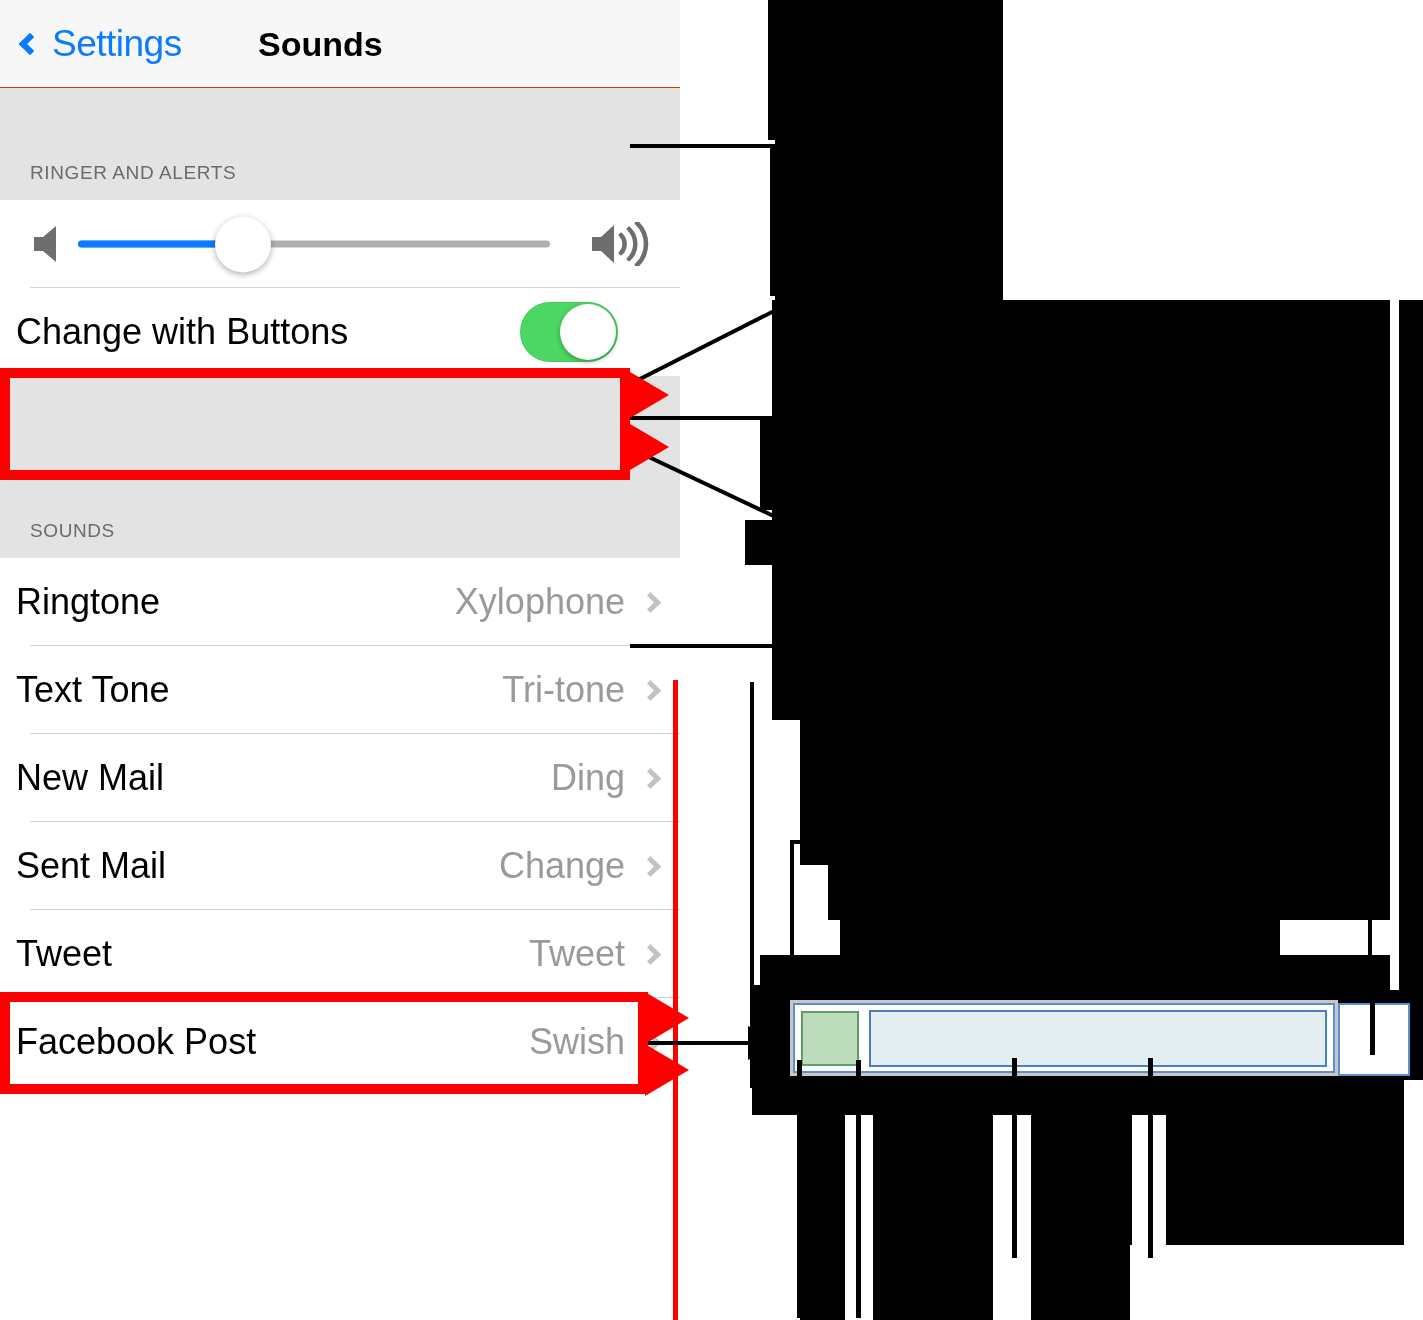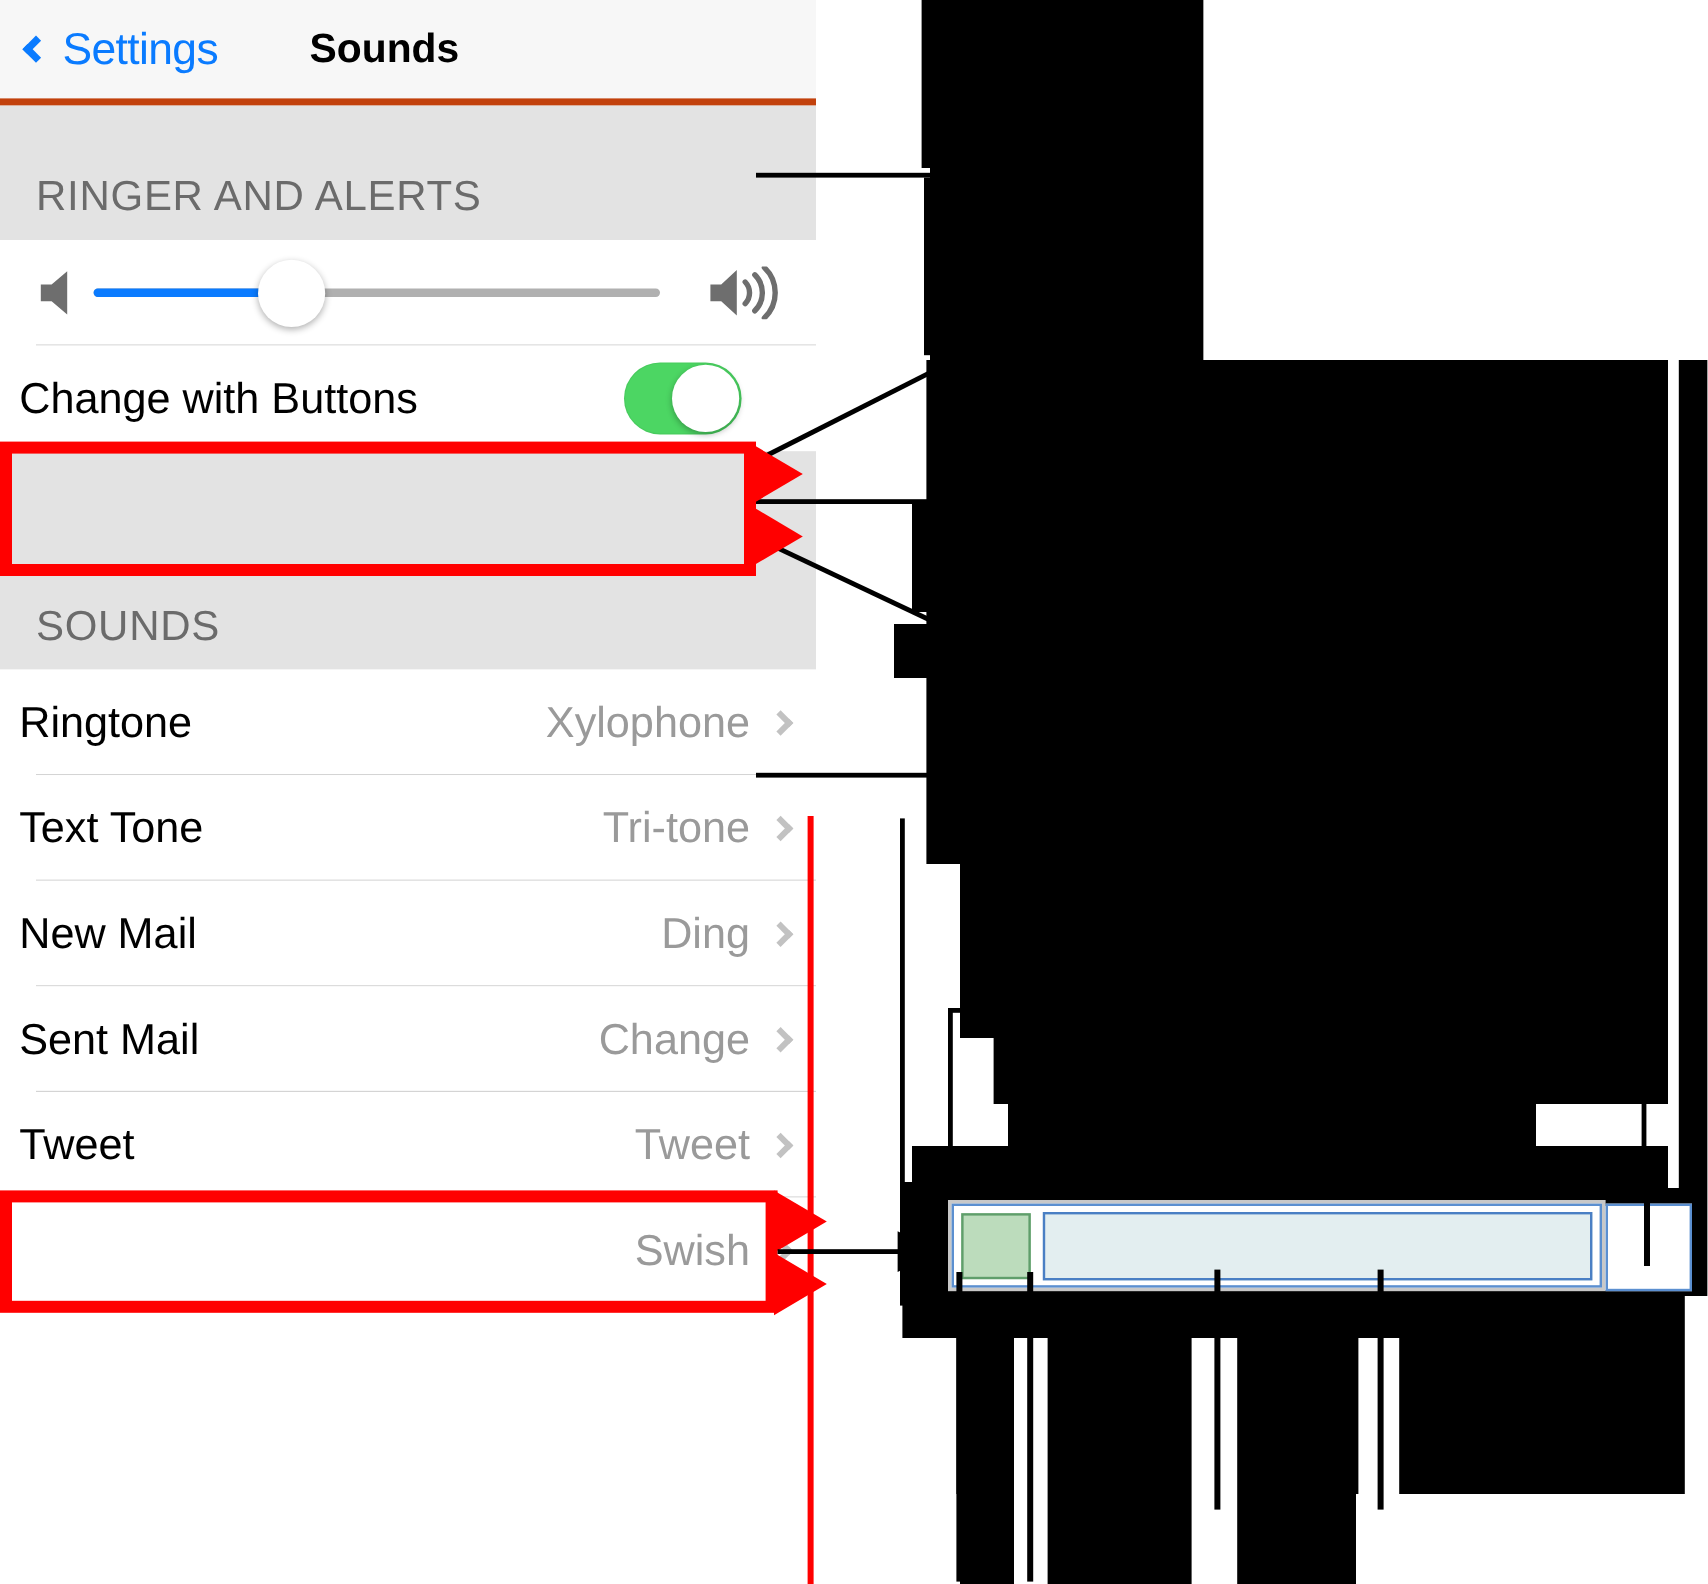--- a/index.html
+++ b/index.html
@@ -12,21 +12,21 @@
   #root { position: relative; width: 1423px; height: 1320px; background: #fff; }
 
   
   .ios-panel {
     position: absolute; left: 0; top: 0; width: 680px; height: 1320px;
     background: #ffffff;
   }
   .nav-bar {
     position: absolute; left: 0; top: 0; width: 680px; height: 88px;
     background: #f7f7f7;
-    border-bottom: 6px solid #c2410c;
+    border-bottom: 1px solid #c2410c;
     display: flex; align-items: center;
   }
   .back-btn {
     display: flex; align-items: center; margin-left: 22px;
     color: #0a7bff; cursor: pointer;
   }
   .chev-left {
     display: inline-block; width: 16px; height: 16px;
     border-left: 6px solid #0a7bff; border-bottom: 6px solid #0a7bff;
     transform: rotate(45deg); margin-right: 14px;
@@ -36,21 +36,21 @@
     position: absolute; left: 258px; top: 50%; transform: translateY(-50%);
     font-size: 34px; font-weight: bold; color: #000;
   }
 
   .section-head {
     position: absolute; left: 0; width: 680px;
     background: #e3e3e3;
     display: flex; align-items: flex-end;
   }
   .section-head span {
-    font-size: 35px; color: #6b6b6b; letter-spacing: 0.6px;
+    font-size: 19px; color: #6b6b6b; letter-spacing: 0.6px;
     margin-left: 30px; padding-bottom: 16px;
   }
   #sec-ringer { top: 88px; height: 112px; }
   #sec-sounds { top: 470px; height: 88px; }
 
   
   .row {
     position: absolute; left: 0; width: 680px; height: 88px;
     background: #fff;
     display: flex; align-items: center;
@@ -249,20 +249,21 @@
       </span>
     </div>
     <div class="row" style="top:910px">
       <span class="row-label">Tweet</span>
       <span class="row-right">
         <span class="row-value">Tweet</span>
         <span class="chev-right"></span>
       </span>
     </div>
     <div class="row nohair" style="top:998px">
+      <span class="row-label">Facebook Post</span>
       <span class="row-right">
         <span class="row-value">Swish</span>
         <span class="chev-right"></span>
       </span>
     </div>
   </div>
 
   <div class="redact" style="left:775px; top:0px; width:228px; height:300px;"></div>
   <div class="redact" style="left:768px; top:0px; width:10px; height:140px;"></div>
   <div class="redact" style="left:770px; top:148px; width:8px; height:148px;"></div>

